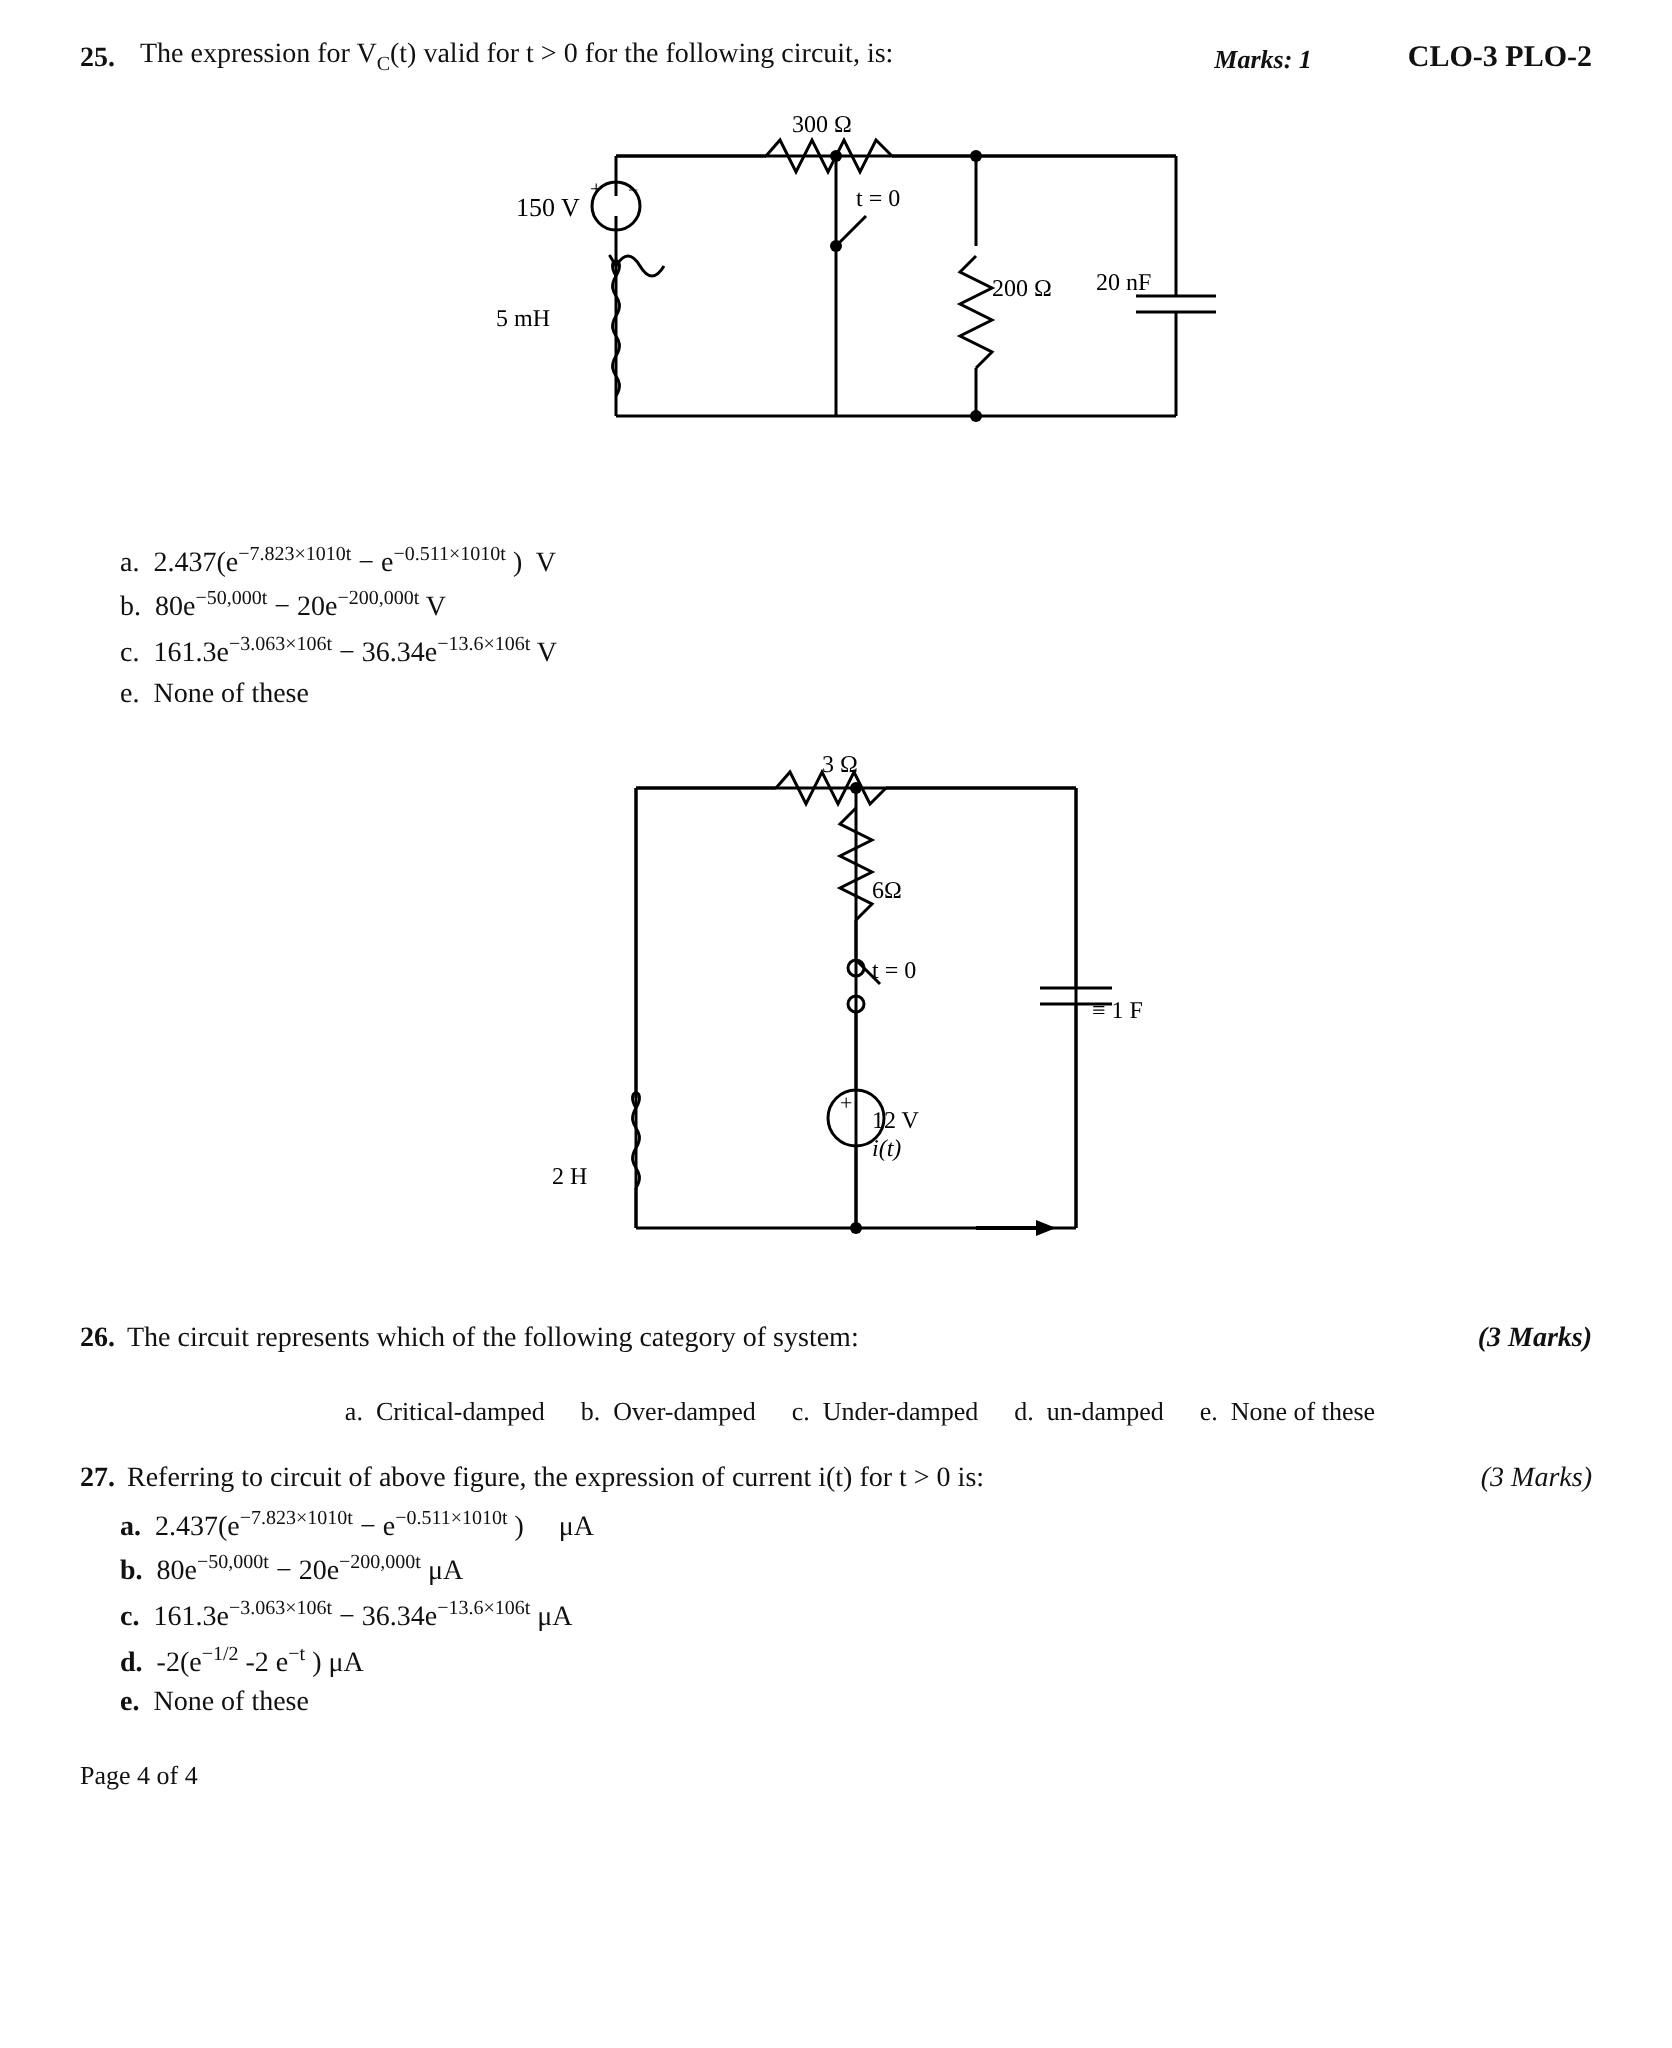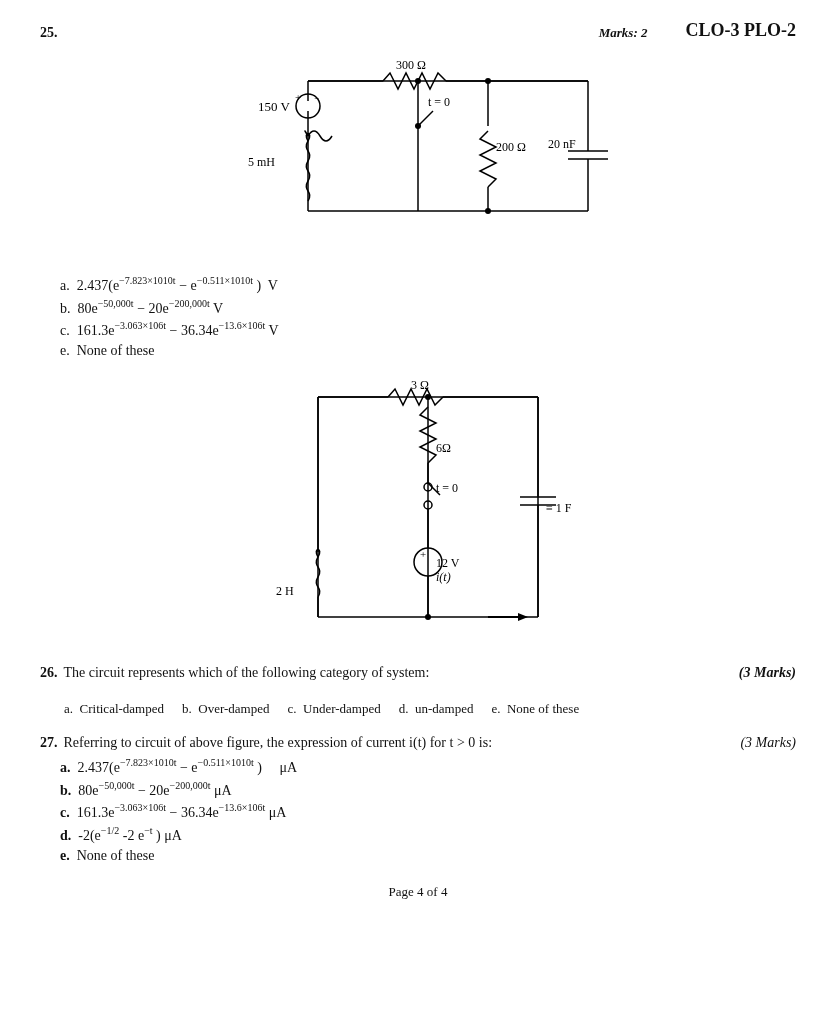--- a/index.html
+++ b/index.html
@@ -23,21 +23,22 @@
       margin-bottom: 8px;
     }
     .marks-info {
       font-style: italic;
       font-weight: bold;
       font-size: 13px;
       margin-left: auto;
     }
     .clo-info {
       font-weight: bold;
-      font-size: 18px;
+      font-size: 15px;
+      margin-left: 10px;
     }
     .circuit-container {
       display: flex;
       justify-content: center;
       margin: 10px 0 14px 0;
     }
     .options-list {
       list-style: none;
       margin-left: 20px;
     }
@@ -55,34 +56,38 @@
       font-weight: bold;
       margin: 14px 0 8px 0;
       font-size: 14px;
     }
     .q26-options {
       display: flex;
       gap: 18px;
       margin-left: 24px;
       font-size: 13px;
       flex-wrap: wrap;
+      justify-content: center;
     }
     .page-number {
-      text-align: center;
+      text-align: left;
       margin-top: 20px;
       font-size: 13px;
     }
   </style>
 </head>
 <body>
 
 <div class="question-block">
   <div class="question-header">
     <span style="font-weight:bold;min-width:22px;">25.</span>
-    <span class="marks-info" style="margin-right:30px;">Marks: 2</span>
+    <span style="flex:1;">
+      The expression for V<sub>C</sub>(t) valid for t &gt; 0 for the following circuit, is:
+    </span>
+    <span class="marks-info" style="margin-right:30px;">Marks: 1</span>
     <span class="clo-info">CLO-3 PLO-2</span>
   </div>
 
   <div class="circuit-container">
     <svg class="circuit-svg" width="380" height="210" viewBox="0 0 380 210">
 
       <line x1="80" y1="30" x2="360" y2="30" stroke="#000" stroke-width="1.5"></line>
 
       <line x1="80" y1="160" x2="360" y2="160" stroke="#000" stroke-width="1.5"></line>
 

